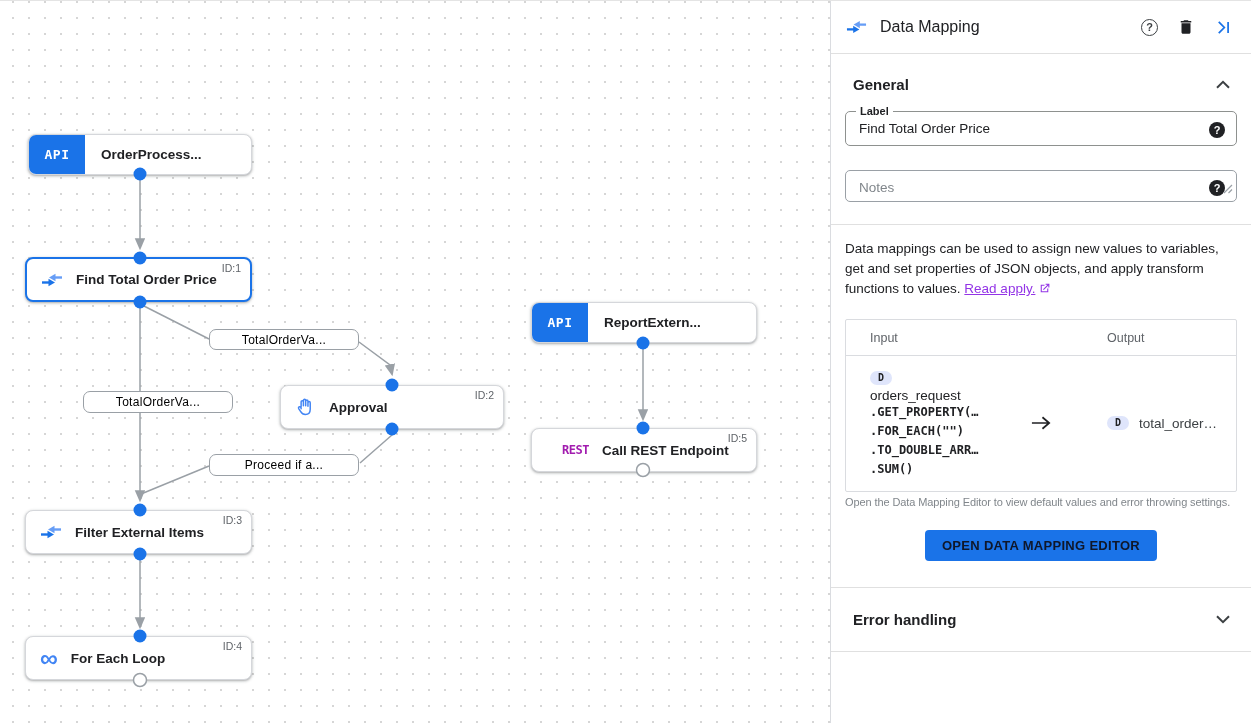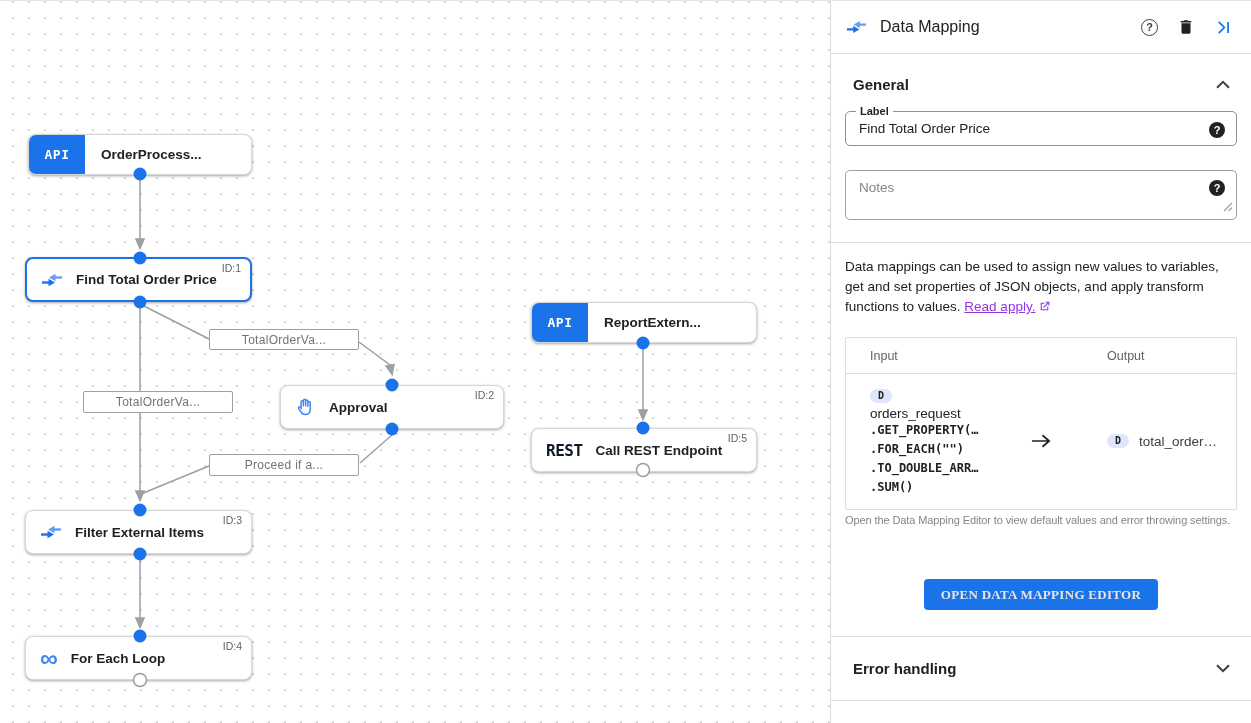--- a/index.html
+++ b/index.html
@@ -16,25 +16,25 @@
     border:1px solid #d5d7db; border-radius:8px;
     box-shadow:0 1px 2px rgba(60,64,67,.3), 0 1px 3px 1px rgba(60,64,67,.12); }
   .node.selected { border:2px solid #1a73e8; }
   .node-label { font-size:13.5px; font-weight:bold; color:#202124; white-space:nowrap; }
   .node-id { position:absolute; top:3px; right:9px; font-size:10.5px; color:#5f6368; font-weight:normal; }
   .api-badge { flex:none; width:56px; align-self:stretch; background:#1a73e8; border-radius:7px 0 0 7px;
     display:flex; align-items:center; justify-content:center; color:#fff;
     font-family:"DejaVu Sans Mono", monospace; font-weight:bold; font-size:13px; letter-spacing:.5px; }
   .api-badge + .node-label { margin-left:16px; }
   .node-icon { flex:none; margin-left:14px; margin-right:13px; display:flex; align-items:center; justify-content:center; }
-  .rest-badge { font-family:"DejaVu Sans Mono", monospace; font-weight:bold; font-size:16px;
-    color:#0f172a; letter-spacing:-.5px; }
+  .rest-badge { font-family:"DejaVu Sans Mono", monospace; font-weight:bold; font-size:12px;
+    color:#a21caf; letter-spacing:-.5px;margin-left:16px; }
   .loop-glyph { font-size:25px; font-weight:bold; color:#4285f4; line-height:14px; }
-  .edge-label { position:absolute; z-index:2; background:#fff; border:1px solid #9aa0a6; border-radius:2px;
-    display:flex; align-items:center; justify-content:center; font-size:12px; color:#737373;
+  .edge-label { position:absolute; z-index:2; background:#fff; border:1px solid #9aa0a6; border-radius:7px;
+    display:flex; align-items:center; justify-content:center; font-size:12px; color:#000000;
     letter-spacing:.3px; white-space:nowrap; }
 
   
   .panel { width:421px; flex:none; background:#fff; border-left:1px solid #dadce0; position:relative; }
   .panel-header { height:52px; display:flex; align-items:center; padding:0 18px 0 15px; }
   .panel-title { font-size:16px; color:#202124; margin-left:13px; }
   .header-actions { margin-left:auto; display:flex; align-items:center; gap:19px; }
   .divider { height:1px; background:#e0e0e0; }
   .qmark-outline { width:17px; height:17px; border:1.6px solid #3c4043; border-radius:50%;
     display:flex; align-items:center; justify-content:center; font-size:11px; font-weight:bold; color:#3c4043; cursor:pointer; }
@@ -69,22 +69,22 @@
     padding:1px 8px 2px 8px; }
   .var-name { font-size:13.5px; color:#202124; margin-top:3px; }
   .fn-line { font-family:"DejaVu Sans Mono", monospace; font-size:12px; font-weight:bold; color:#202124;
     line-height:19px; white-space:nowrap; }
   .arrow-cell { display:flex; align-items:center; justify-content:center; }
   .out-cell { display:flex; align-items:center; gap:10px; padding-left:36px; }
   .out-var { font-size:13.5px; color:#3c4043; white-space:nowrap;text-align:right; }
 
   .fine-print { margin:4px 14px 0 14px; font-size:11px; letter-spacing:-.1px; color:#80868b; }
   .btn-row { display:flex; justify-content:center; margin-top:22px; }
-  .blue-btn { background:#1a73e8; color:#e5e5e5; border:0; border-radius:4px; height:31px; padding:0 17px;
-    font-family:Liberation Serif, serif; font-size:13px; font-weight:bold; letter-spacing:.3px; cursor:pointer;margin-top:31px; }
+  .blue-btn { background:#1a73e8; color:#0f172a; border:0; border-radius:4px; height:31px; padding:0 17px;
+    font-family:Liberation Sans, sans-serif; font-size:13px; font-weight:bold; letter-spacing:.3px; cursor:pointer; }
   .chev { cursor:pointer; display:flex; }
 </style>
 </head>
 <body>
 
 <div class="app">
 
   <div class="canvas">
 
     <svg class="edges">
@@ -228,21 +228,21 @@
           </svg>
       </span>
     </div>
 
     <div class="field" style="margin-top:18px; height:35px;">
       <span class="field-label">Label</span>
       <input type="text" value="Find Total Order Price" style="">
       <span class="qmark-filled" style="top:10px;">?</span>
     </div>
 
-    <div class="field" style="margin-top:24px; height:50px; border-color:#9aa0a6;">
+    <div class="field" style="margin-top:24px; height:32px; border-color:#9aa0a6;">
       <textarea placeholder="Notes" style=""></textarea>
       <span class="qmark-filled">?</span>
       <span class="resize-handle">
         <svg width="10" height="10">
             <path d="M9 1 L1 9 M9 5.5 L5.5 9" stroke="#9aa0a6" stroke-width="1.2"></path>
           </svg>
       </span>
     </div>
 
     <div class="divider" style="margin-top:22px;"></div>

